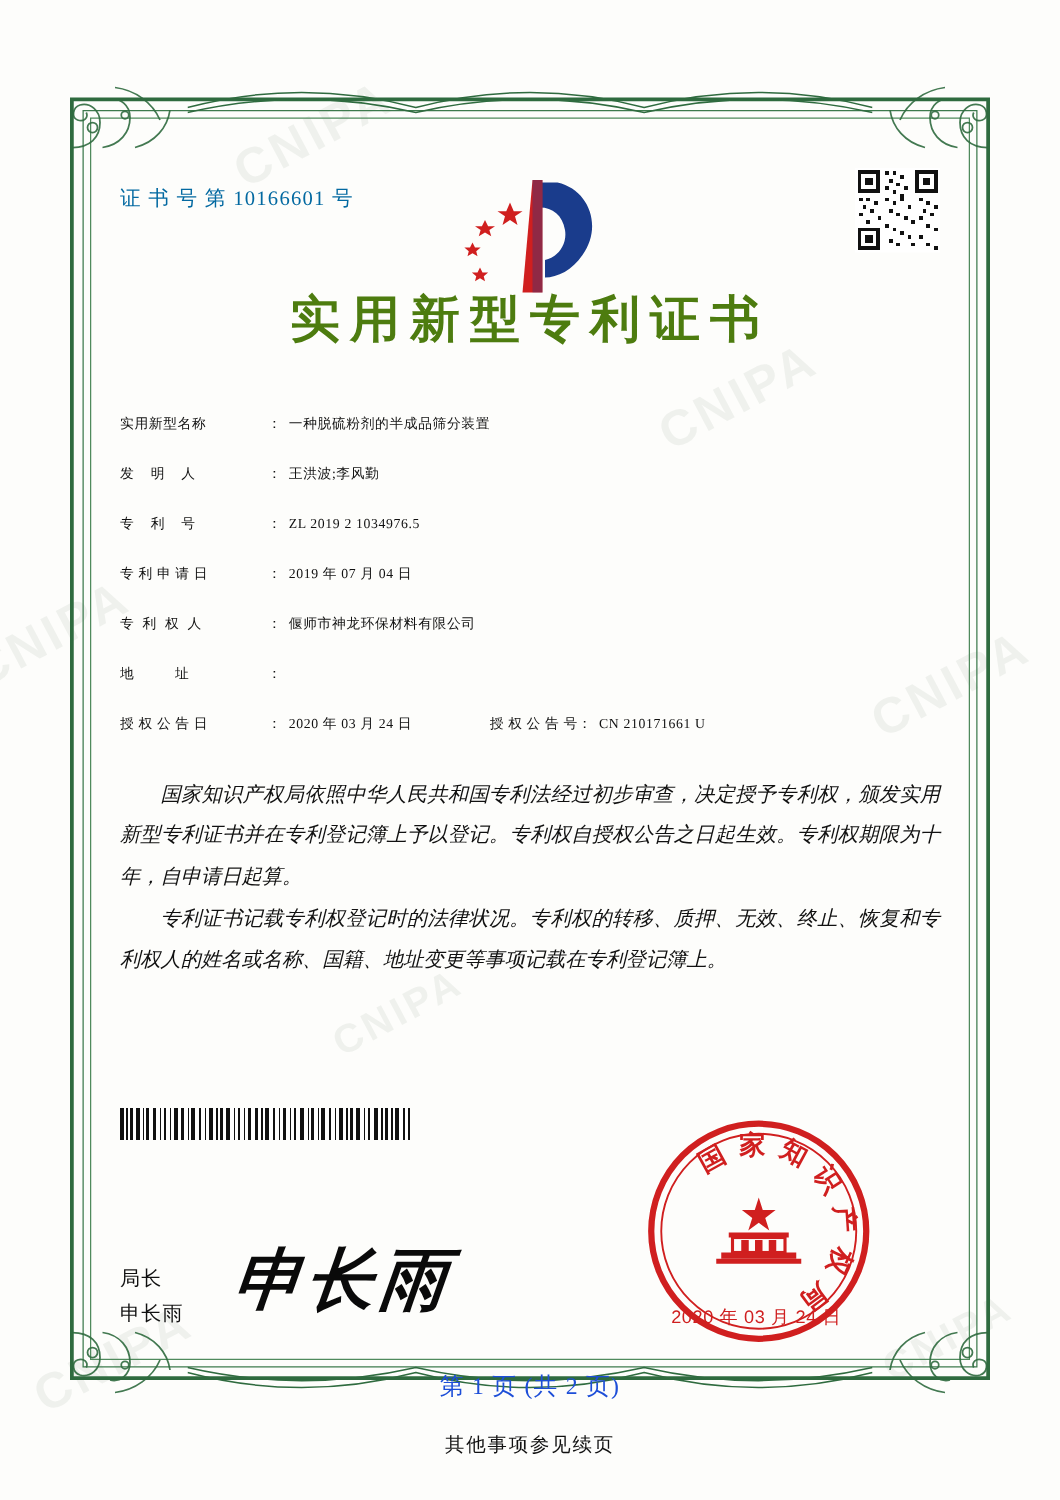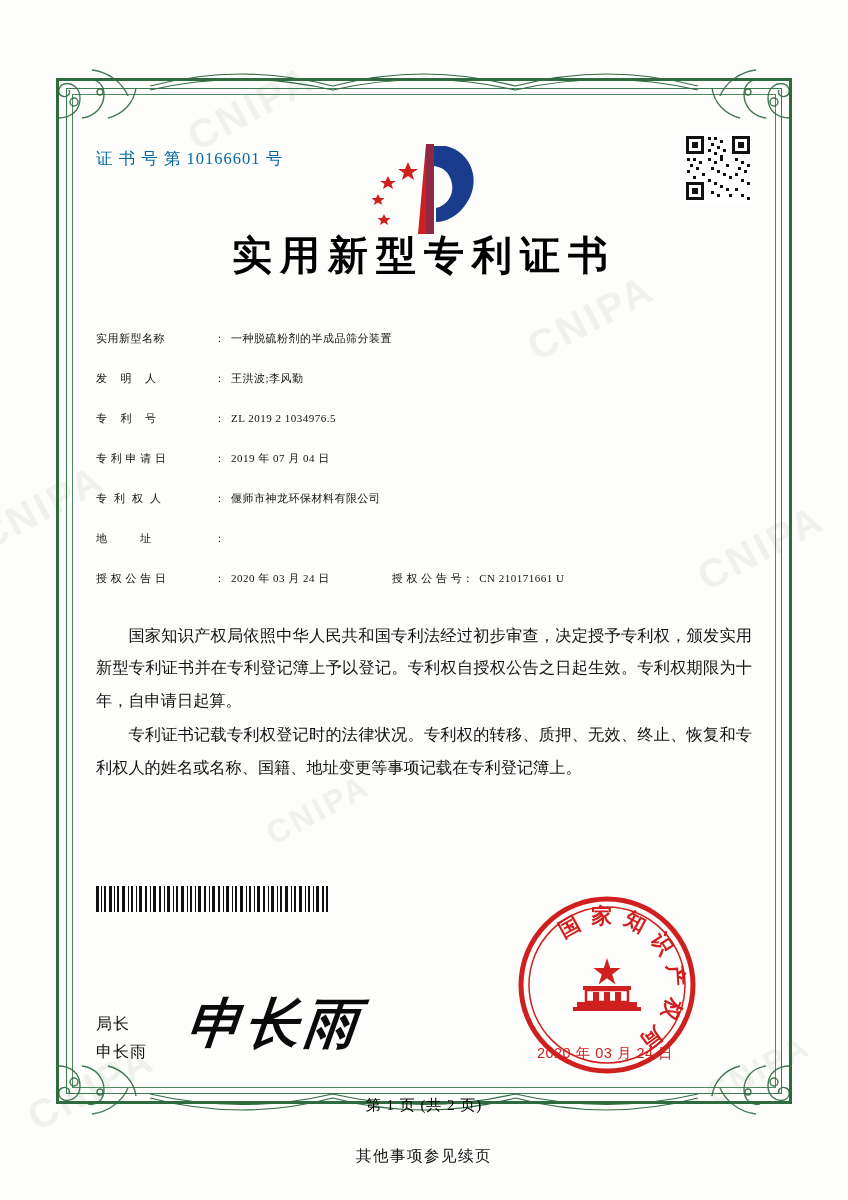--- a/index.html
+++ b/index.html
@@ -126,21 +126,21 @@
     pointer-events: none;
   }
   .emblem { width: 140px; height: 104px; }
 
   .doc-title {
     text-align: center;
     font-size: 40px;
     font-weight: 700;
     letter-spacing: 8px;
     margin-top: 26px;
-    color: #000000;
+    color: #4d7c0f;
     font-family: "Liberation Serif", "DejaVu Serif", serif;
   }
 
   .fields {
     margin-top: 48px;
   }
   .field-row {
     display: flex;
     align-items: baseline;
     font-size: 11px;
@@ -170,20 +170,21 @@
   .paragraphs {
     margin-top: 34px;
     font-size: 16.2px;
     line-height: 2.0;
     color: #111;
     text-align: justify;
   }
   .paragraphs p {
     margin: 0 0 2px 0;
     text-indent: 2em;
+    font-style: italic;
   }
 
   
   .lower {
     position: absolute;
     left: 96px;
     right: 96px;
     top: 886px;
     z-index: 6;
     height: 230px;
@@ -235,24 +236,24 @@
     letter-spacing: 0.5px;
     font-family: "Liberation Sans", sans-serif;
   }
 
   
   .page-num {
     position: absolute;
     left: 0; right: 0;
     top: 1096px;
     text-align: center;
-    font-size: 15px;
+    font-size: 19px;
     letter-spacing: 1px;
     z-index: 6;
-    color: #000000;
+    color: #1d4ed8;
   }
   .footnote {
     position: absolute;
     left: 0; right: 0;
     top: 1146px;
     text-align: center;
     font-size: 15.5px;
     letter-spacing: 1.5px;
     z-index: 6;
     color: #111;

